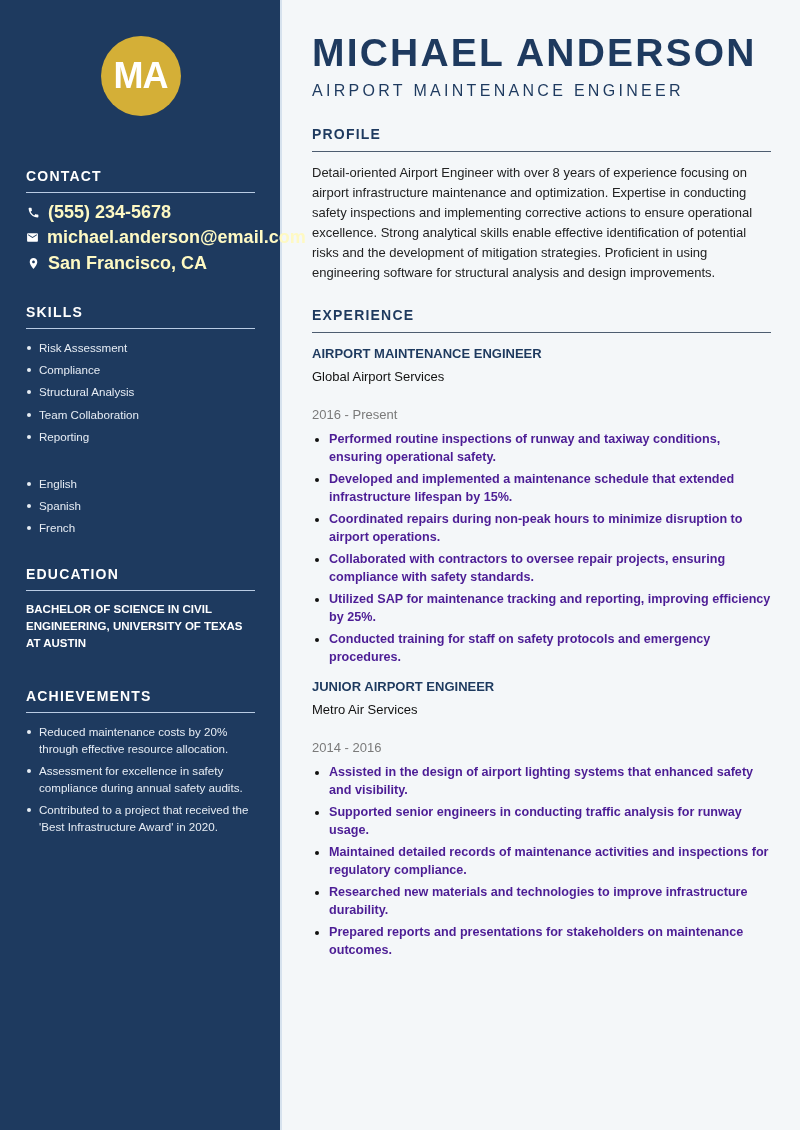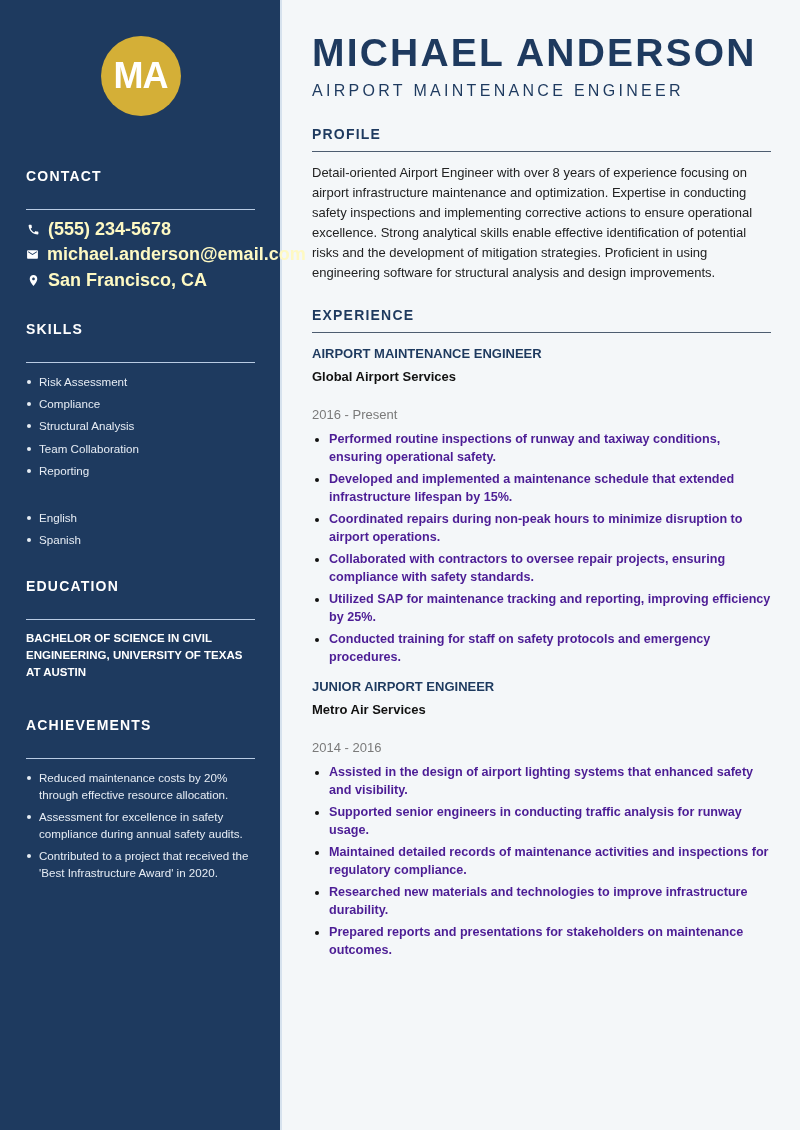--- a/index.html
+++ b/index.html
@@ -25,21 +25,21 @@
       background: #d4af37;
       margin: 0 auto;
       display: flex; align-items: center; justify-content: center;
       color: #ffffff; font-weight: 700; font-size: 36px;
       letter-spacing: -1px;
     }
     .side-section { margin-top: 0; }
     .side-heading {
       font-size: 14px; font-weight: 700; letter-spacing: 1.2px;
       color: #ffffff;
-      padding-bottom: 25px;
+      padding-bottom: 8px;
       border-bottom: 1.5px solid #b9cbe3;
     }
     .contact-section { margin-top: 52px; }
     .contact-list { margin-top: 10px; }
     .contact-item {
       display: flex; align-items: center;
       font-size: 18px; color: #fef9c3;
       height: 18px; margin-bottom: 7.5px; font-weight: bold;
     }
     .contact-item .icon {
@@ -101,21 +101,21 @@
     }
     .experience-section { margin-top: 24px; }
     .job { margin-top: 12px; }
     .job + .job { margin-top: 12px; }
     .job-title {
       font-size: 13px; font-weight: 700; color: #1e3a5f;
       line-height: 18px;
     }
     .job-company {
       margin-top: 5px;
-      font-size: 13px; font-weight: 700; color: #111111; line-height: 18px;
+      font-size: 13px; font-weight: 400; color: #111111; line-height: 18px;
     }
     .job-dates {
       margin-top: 20px;
       font-size: 13px; color: #7a7a7a; line-height: 18px;
     }
     .job-bullets { list-style: none; margin-top: 6px; }
     .job-bullets li {
       position: relative; padding-left: 17px;
       font-size: 12.6px; line-height: 18px; color: #4c1d95;
       margin-bottom: 4px;
@@ -172,20 +172,21 @@
         <li>Structural Analysis</li>
         <li>Team Collaboration</li>
         <li>Reporting</li>
       </ul>
     </section>
 
     <section class="side-section languages-section">
       <ul class="side-list">
         <li>English</li>
         <li>Spanish</li>
+        <li>French</li>
       </ul>
     </section>
 
     <section class="side-section education-section">
       <h2 class="side-heading">EDUCATION</h2>
       <p class="edu-text">BACHELOR OF SCIENCE IN CIVIL ENGINEERING, UNIVERSITY OF TEXAS AT AUSTIN</p>
     </section>
 
     <section class="side-section achievements-section">
       <h2 class="side-heading">ACHIEVEMENTS</h2>

